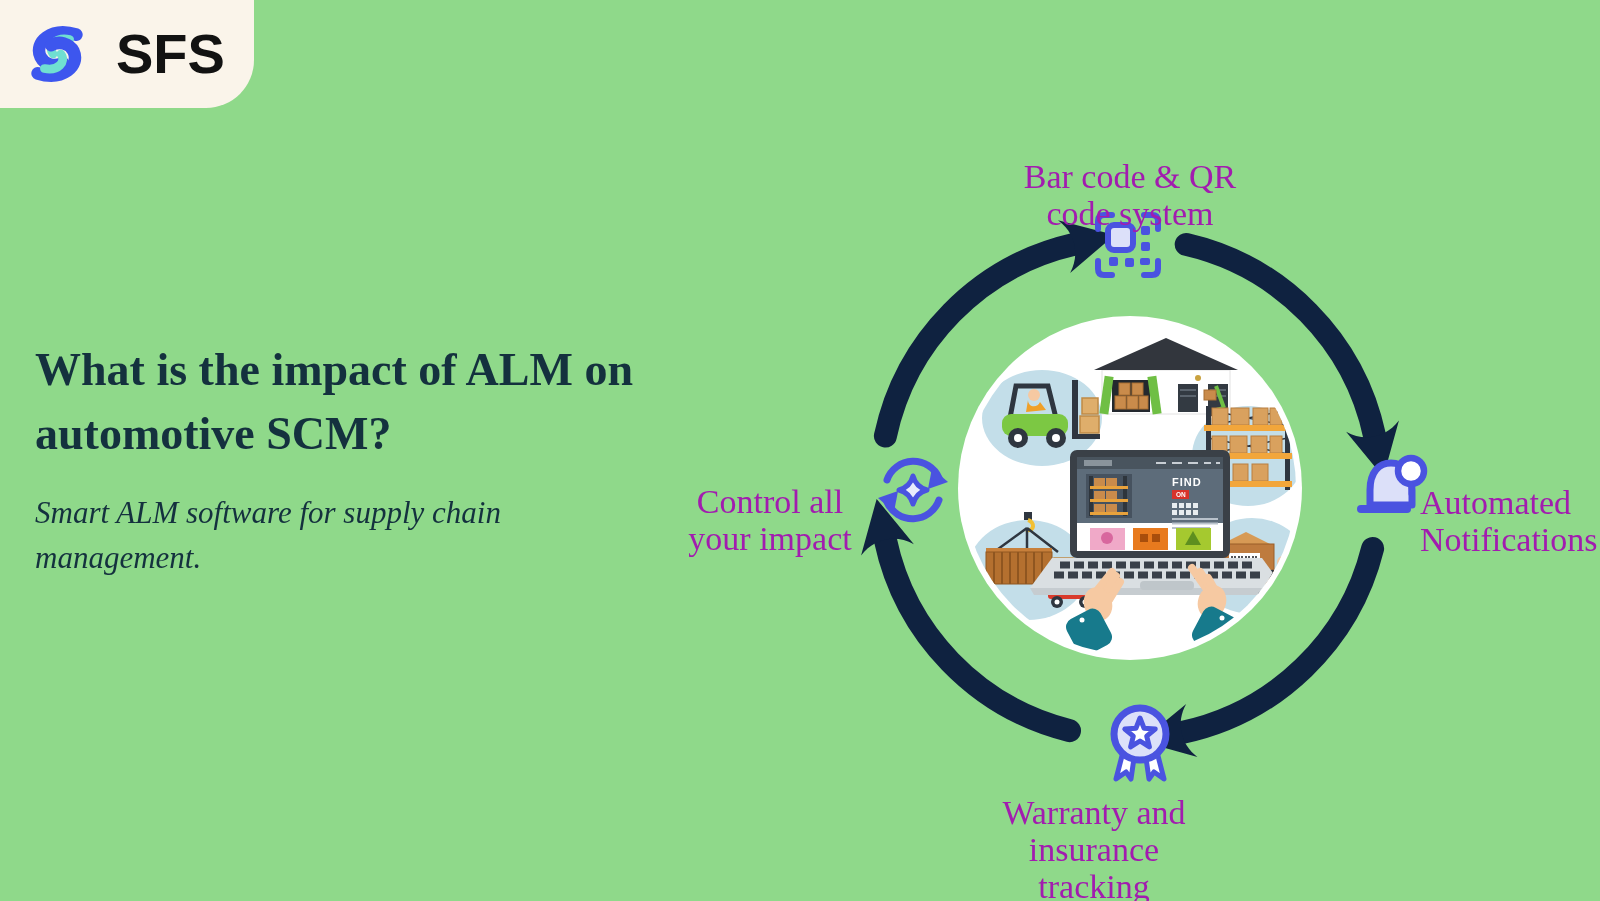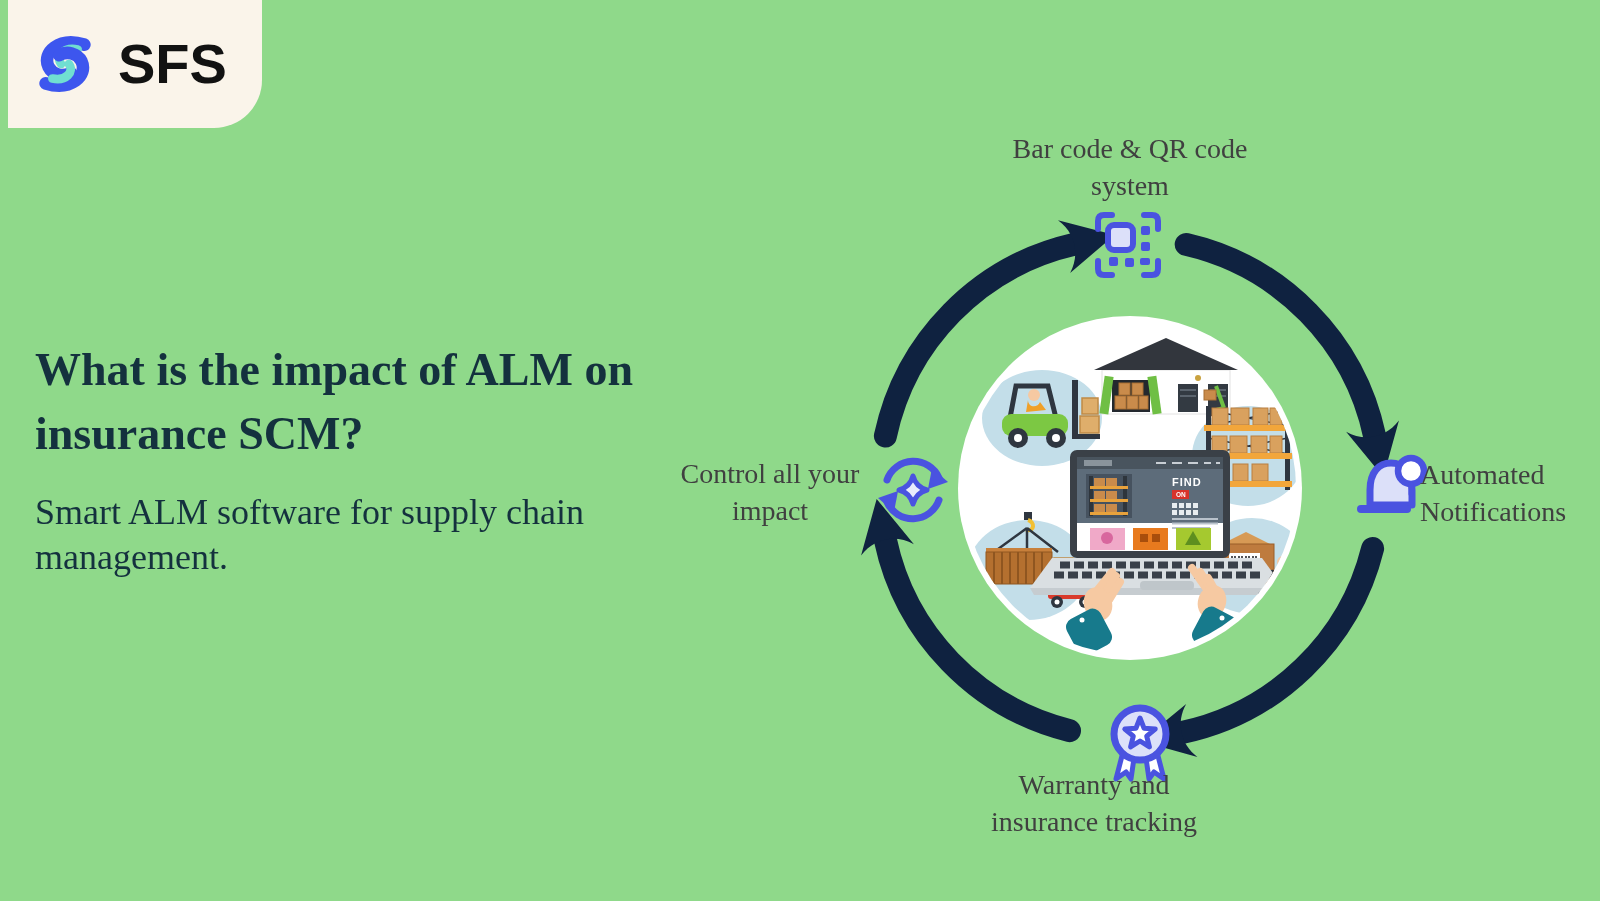--- a/index.html
+++ b/index.html
@@ -3,43 +3,44 @@
 <meta charset="utf-8">
 <style>
   html,body{margin:0;padding:0;background:#6fb46b;}
   .stage{
     position:relative;width:1600px;height:901px;overflow:hidden;
     background:#8FD98A;
     font-family:"Liberation Serif",serif;
   }
   
   .logo-card{
-    position:absolute;left:8px;top:0;width:254px;height:128px;
+    position:absolute;left:0;top:0;width:254px;height:108px;
     background:#FAF4EA;border-bottom-right-radius:48px;
-    display:flex;align-items:center;padding-left:26px;box-sizing:border-box;gap:22px;
+    display:flex;align-items:center;padding-left:26px;box-sizing:border-box;gap:28px;
   }
   .logo-card svg{width:62px;height:62px;flex:0 0 auto;}
   .logo-text{
     font-family:"Liberation Sans",sans-serif;font-weight:700;
     font-size:56px;color:#121212;letter-spacing:0px;line-height:1;
   }
   
   .hero{position:absolute;left:35px;top:338px;width:670px;color:#14313E;}
   .hero h1{
     margin:0;font-weight:700;font-size:46px;line-height:64px;
     font-family:"Liberation Serif",serif;
   }
   .hero p{
-    margin:24px 0 9px 0;font-size:36px;line-height:45px;width:580px;
+    margin:24px 0 9px 0;font-style:italic;font-size:31px;line-height:45px;width:580px;
   }
   
   .diagram-svg{position:absolute;left:740px;top:98px;width:780px;height:780px;}
   .node-label{
-    position:absolute;font-size:28px;line-height:37px;color:#404040;
+    position:absolute;font-size:34px;line-height:37px;color:#a21caf;
     text-align:center;
+    margin-top:28px;
   }
   .lbl-top{left:1010px;top:130px;width:240px;}
   .lbl-right{left:1420px;top:456px;width:185px;text-align:left;}
   .lbl-bottom{left:984px;top:766px;width:220px;}
   .lbl-left{left:675px;top:455px;width:190px;}
   .arc{fill:none;stroke:#0F2240;stroke-width:23;stroke-linecap:round;}
   .ah{fill:#0F2240;}
 </style>
 </head>
 <body>
@@ -50,21 +51,21 @@
     <svg viewBox="0 0 64 64" aria-hidden="true">
       <path d="M 52,12 C 26,4 8,20 15,35 C 19,43 30,46 38,41" fill="none" stroke="#3D56EE" stroke-width="13" stroke-linecap="round"></path>
       <path d="M 45,17 C 31,14 22,24 28,32" fill="none" stroke="#70DFD1" stroke-width="9" stroke-linecap="round"></path>
       <path d="M 12,52 C 38,60 56,44 49,29 C 45,21 34,18 26,23" fill="none" stroke="#3D56EE" stroke-width="13" stroke-linecap="round"></path>
       <path d="M 19,47 C 33,50 42,40 36,32" fill="none" stroke="#70DFD1" stroke-width="9" stroke-linecap="round"></path>
     </svg>
     <span class="logo-text">SFS</span>
   </div>
 
   <div class="hero">
-    <h1>What is the impact of ALM on insurance SCM?</h1>
+    <h1>What is the impact of ALM on automotive SCM?</h1>
     <p>Smart ALM software for supply chain management.</p>
   </div>
 
   <svg class="diagram-svg" viewBox="0 0 780 780">
 
     <defs>
       <clipPath id="centerClip">
           <circle cx="390" cy="390" r="166"></circle>
         </clipPath>
     </defs>

